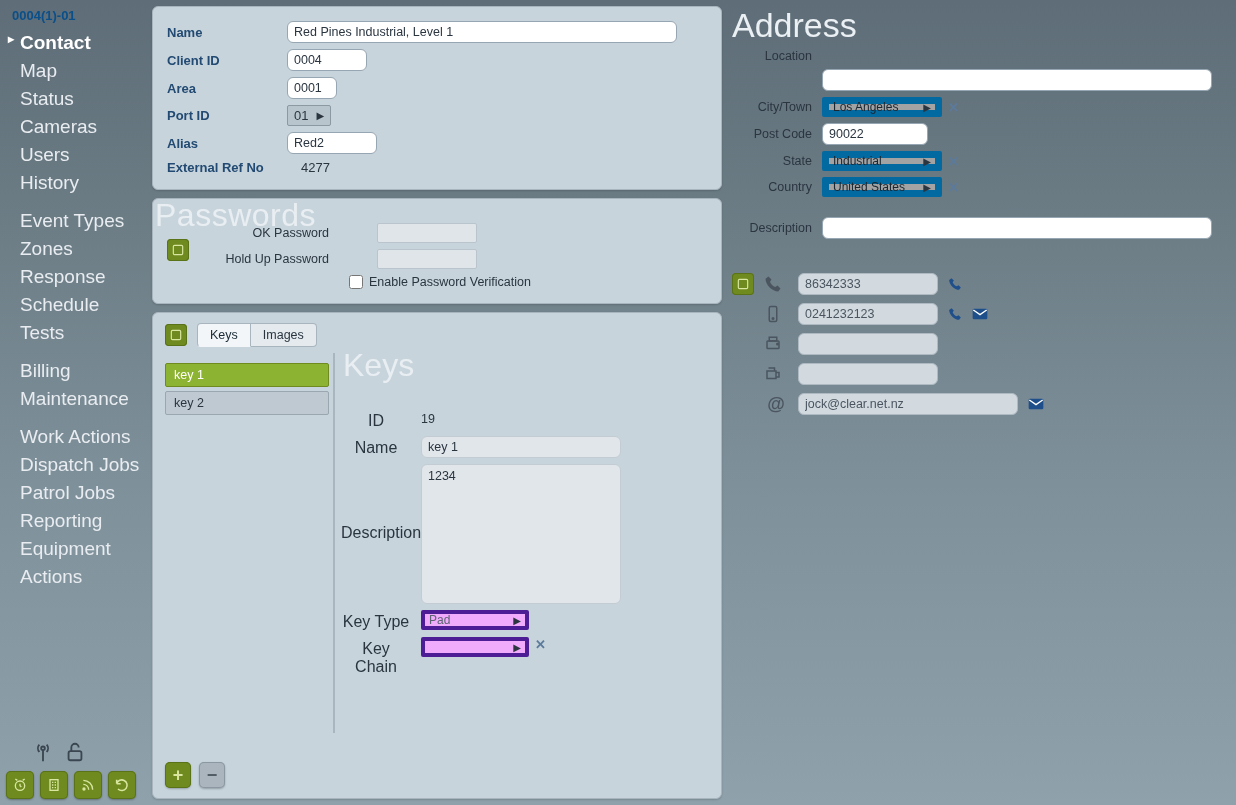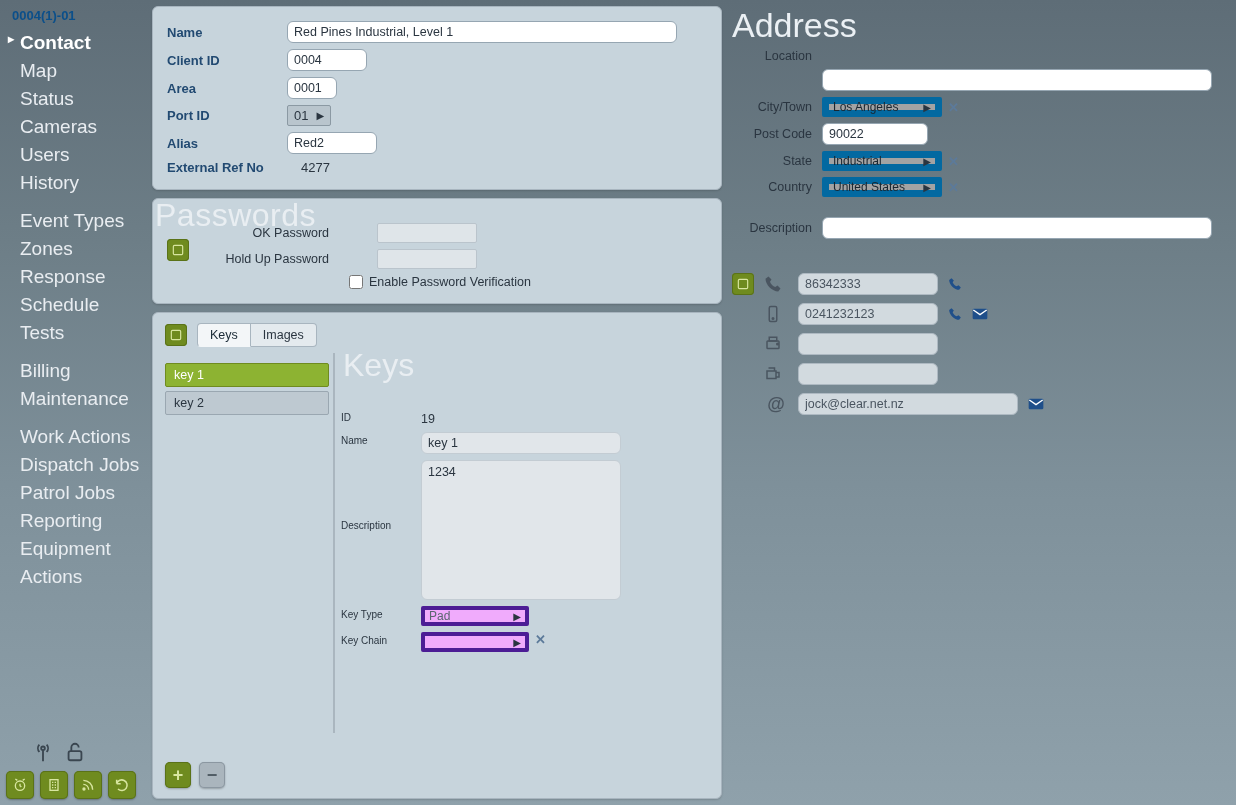--- a/index.html
+++ b/index.html
@@ -64,21 +64,21 @@
   .tabbar .tab:first-child { border-top-left-radius:4px; border-bottom-left-radius:4px;}
   .tabbar .tab:last-child { border-top-right-radius:4px; border-bottom-right-radius:4px; border-left:none;}
 
   .keys-body { display:flex; gap:6px; position:relative;}
   .keys-left { width:170px; border-right:2px solid #aab6bf; padding-right:4px; padding-top:10px; min-height:380px;}
   .key-item { padding:4px 8px; border:1px solid #9aa7b1; border-radius:2px; margin-bottom:4px; background:#bec9d1; cursor:pointer; font-size:12.5px;}
   .key-item.sel { background:#8db332; color:#fff; border-color:#6f8b1f;}
   .keys-right { flex:1; position:relative; padding-top:28px;}
   .keys-right h2.right-title { position:absolute; top:-6px; left:2px; font-size:32px; color:#e9eef2; font-weight:normal;}
   .kf-row { display:flex; align-items:flex-start; margin-bottom:6px;}
-  .kf-row .lab { width:80px; text-align:left; padding-right:10px; font-size:10px; color:#2a3540; padding-top:3px;}
+  .kf-row .lab { width:80px; text-align:center; padding-right:10px; font-size:16px; color:#2a3540; padding-top:3px;}
   .kf-row .val { font-size:12.5px; color:#2a3540; padding-top:3px;}
   .kf-row input[type=text]{ width:200px; background:#e1e6ea; border:1px solid #c3ccd3;}
   .kf-row textarea { width:200px; height:140px; background:#e1e6ea; border:1px solid #c3ccd3; resize:none; font-size:12.5px; padding:4px 6px;}
   .combo { display:inline-flex; align-items:center; background:#f0abfc; border:4px solid #4c1d95; border-radius:2px; height:20px; width:108px; padding:0 4px; justify-content:space-between; font-size:12px; color:#5a6570;}
   .combo .tri { font-size:10px; color:#2a3540;}
   .x-clear { color:#5c7a9a; margin-left:6px; cursor:pointer; font-weight:bold;}
 
   .keys-footer { position:absolute; left:12px; bottom:10px; display:flex; gap:8px;}
   .crud-btn { width:26px; height:26px; border-radius:5px; display:flex; align-items:center; justify-content:center; font-size:18px; font-weight:bold; box-shadow:0 1px 2px rgba(0,0,0,.25); cursor:pointer;}
   .crud-btn.add { background:#6f8b1f; color:#d8e6a0; box-shadow:inset 0 0 0 1px #5a7218, 0 1px 2px rgba(0,0,0,.25);}

